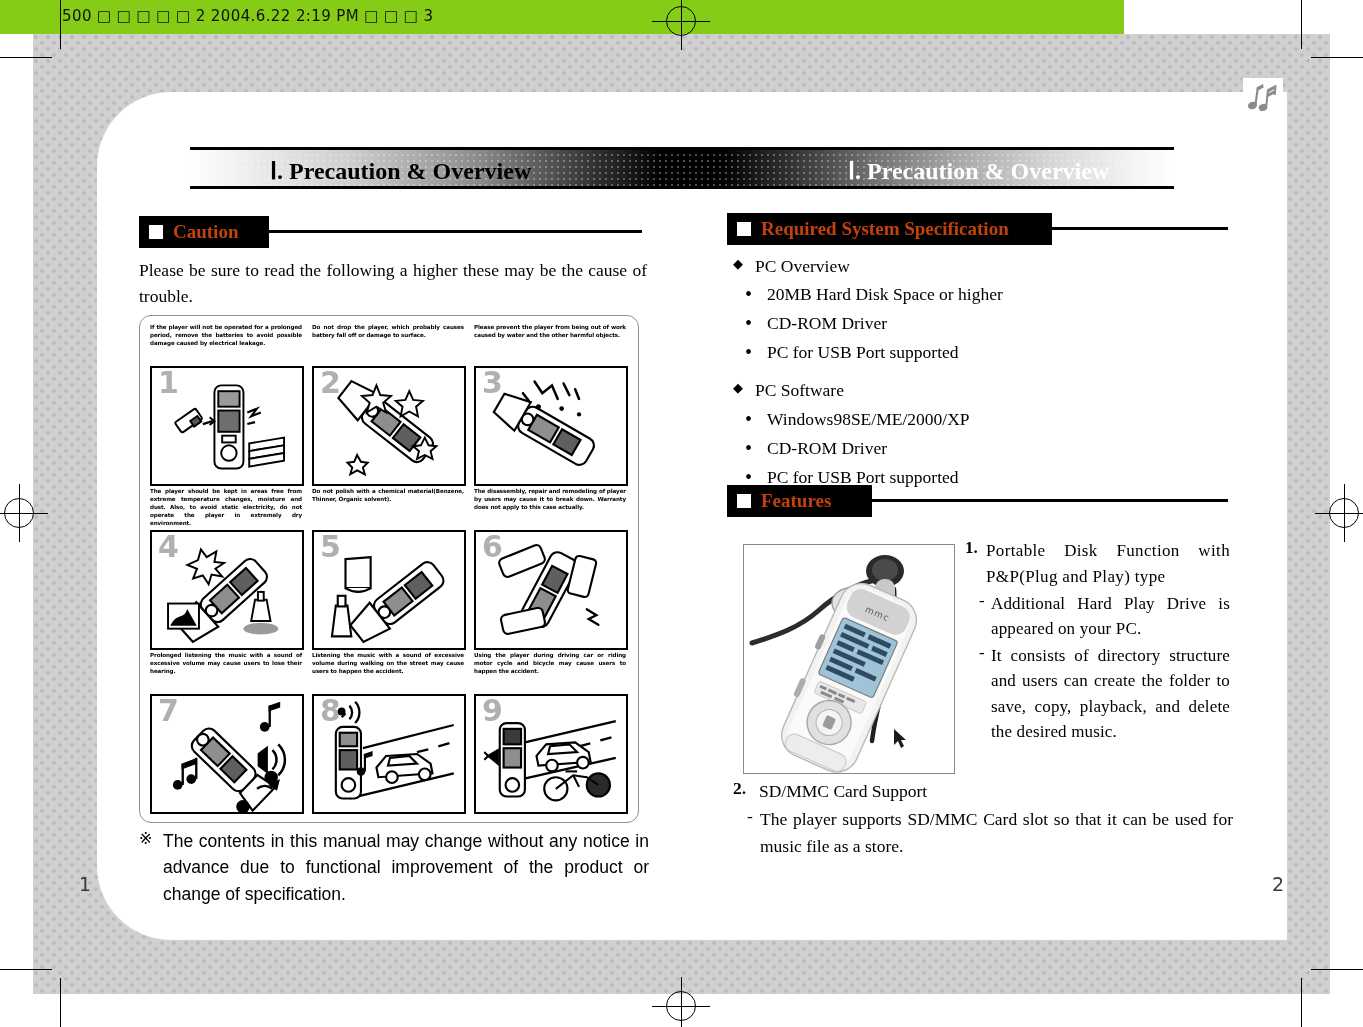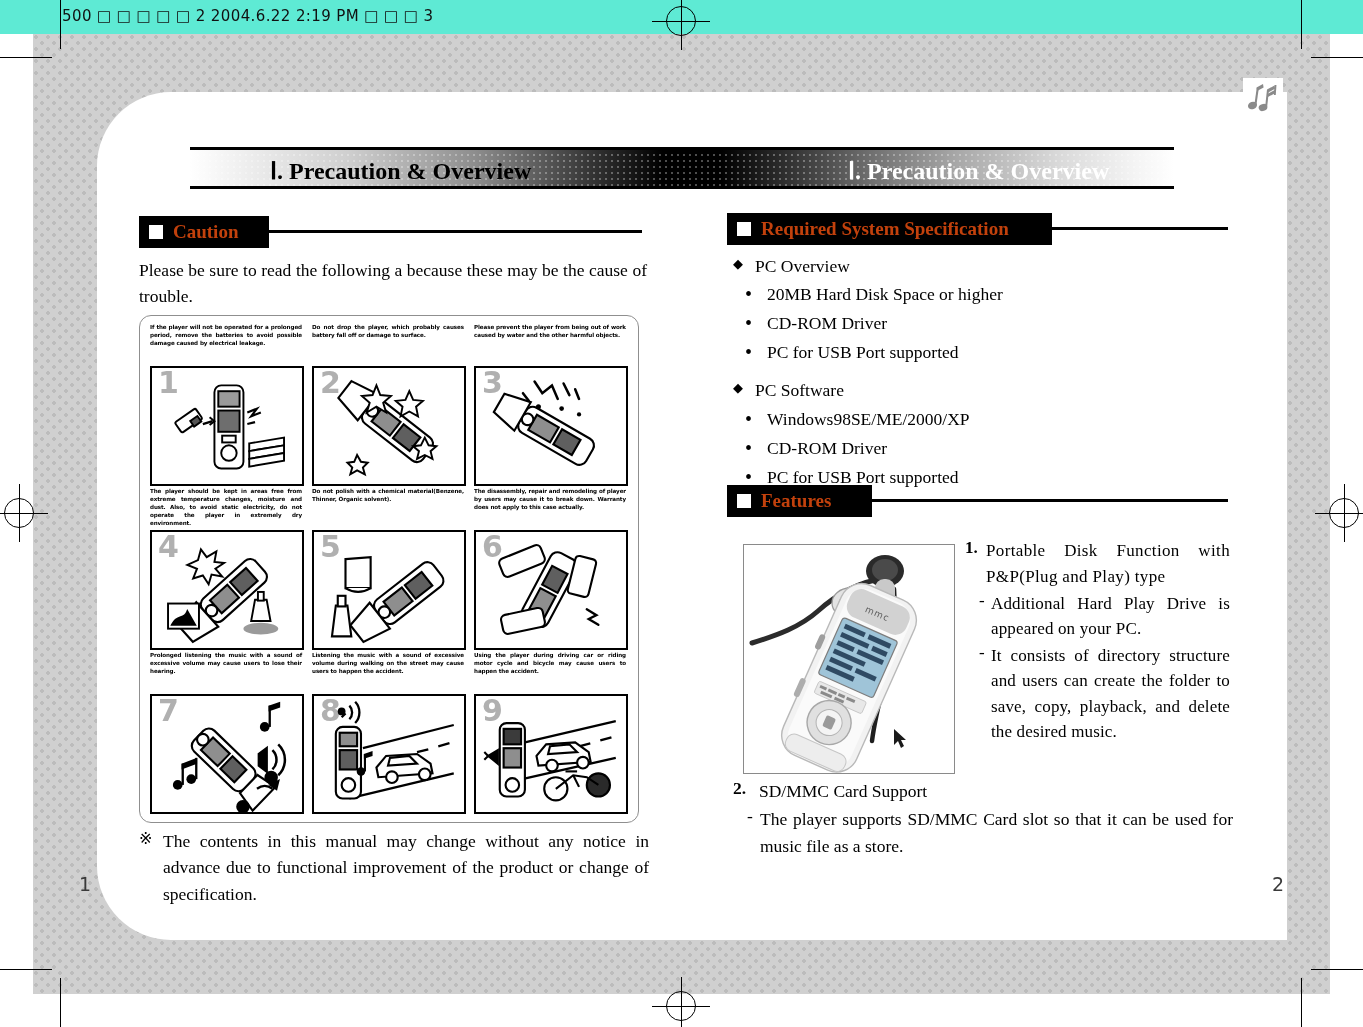--- a/index.html
+++ b/index.html
@@ -13,23 +13,24 @@
     height: 1027px;
     overflow: hidden;
     background: #ffffff;
     font-family: "Liberation Serif", serif;
   }
 
   
   .print-header {
     position: absolute;
     left: 0; top: 0;
-    width: 1363px; height: 34px;
-    background: #5eead4;
+    width: 1108px; height: 34px;
+    background: #84cc16;
     z-index: 40;
+    padding-left: 16px;
   }
   .print-header-text {
     position: absolute;
     left: 62px; top: 7px;
     font-family: "DejaVu Sans", sans-serif;
     font-size: 15px;
     color: #111111;
     letter-spacing: 0.4px;
     white-space: nowrap;
   }
@@ -272,21 +273,21 @@
   }
   .footnote-mark {
     position: absolute;
     left: 0; top: 1px;
     font-family: "DejaVu Sans", sans-serif;
     font-size: 16px;
     color: #000000;
   }
   .footnote-body {
     margin-left: 24px;
-    font-family: Liberation Serif, serif;
+    font-family: Liberation Sans, sans-serif;
     font-size: 17.5px;
     line-height: 1.5;
     color: #000000;
     text-align: justify;
   }
 
   
   .spec-list { position: absolute; z-index: 12; }
   .spec-row {
     display: flex;
@@ -465,21 +466,21 @@
     <span class="banner-title right">Ⅰ. Precaution &amp; Overview</span>
   </div>
   <div class="banner-edge-bot"></div>
 
   <div class="sec-rule" style="left:268px;top:230px;width:374px;"></div>
   <div class="sec-head" style="left:139px;top:216px;width:130px;">
     <span class="sec-sq"></span>
     <span class="sec-label">Caution</span>
   </div>
 
-  <div class="para" style="left:139px;top:258px;width:508px;text-align:justify;">Please be sure to read the following a because these may be the cause of trouble.</div>
+  <div class="para" style="left:139px;top:258px;width:508px;text-align:justify;">Please be sure to read the following a higher these may be the cause of trouble.</div>
 
   <div class="illus-frame">
     <div class="illus-grid">
 
       <div class="cell">
         <div class="cell-cap">If the player will not be operated for a prolonged period, remove the batteries to avoid possible damage caused by electrical leakage.</div>
         <div class="cell-img">
           <span class="cell-num">1</span>
           <svg class="cell-art" viewBox="0 0 150 120">
             <g stroke="#000" stroke-width="2" fill="#fff">

